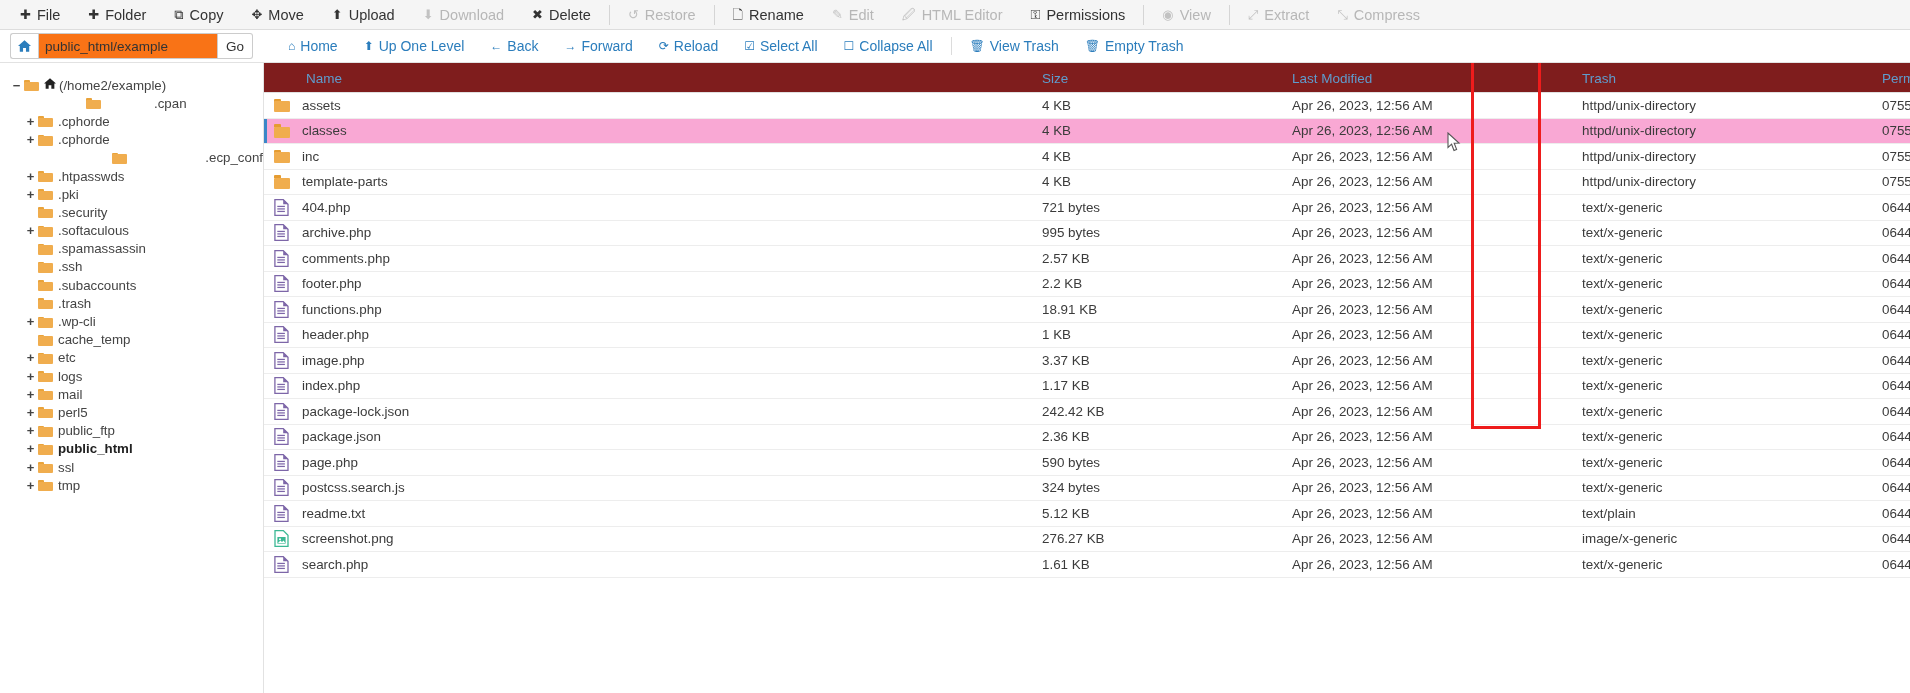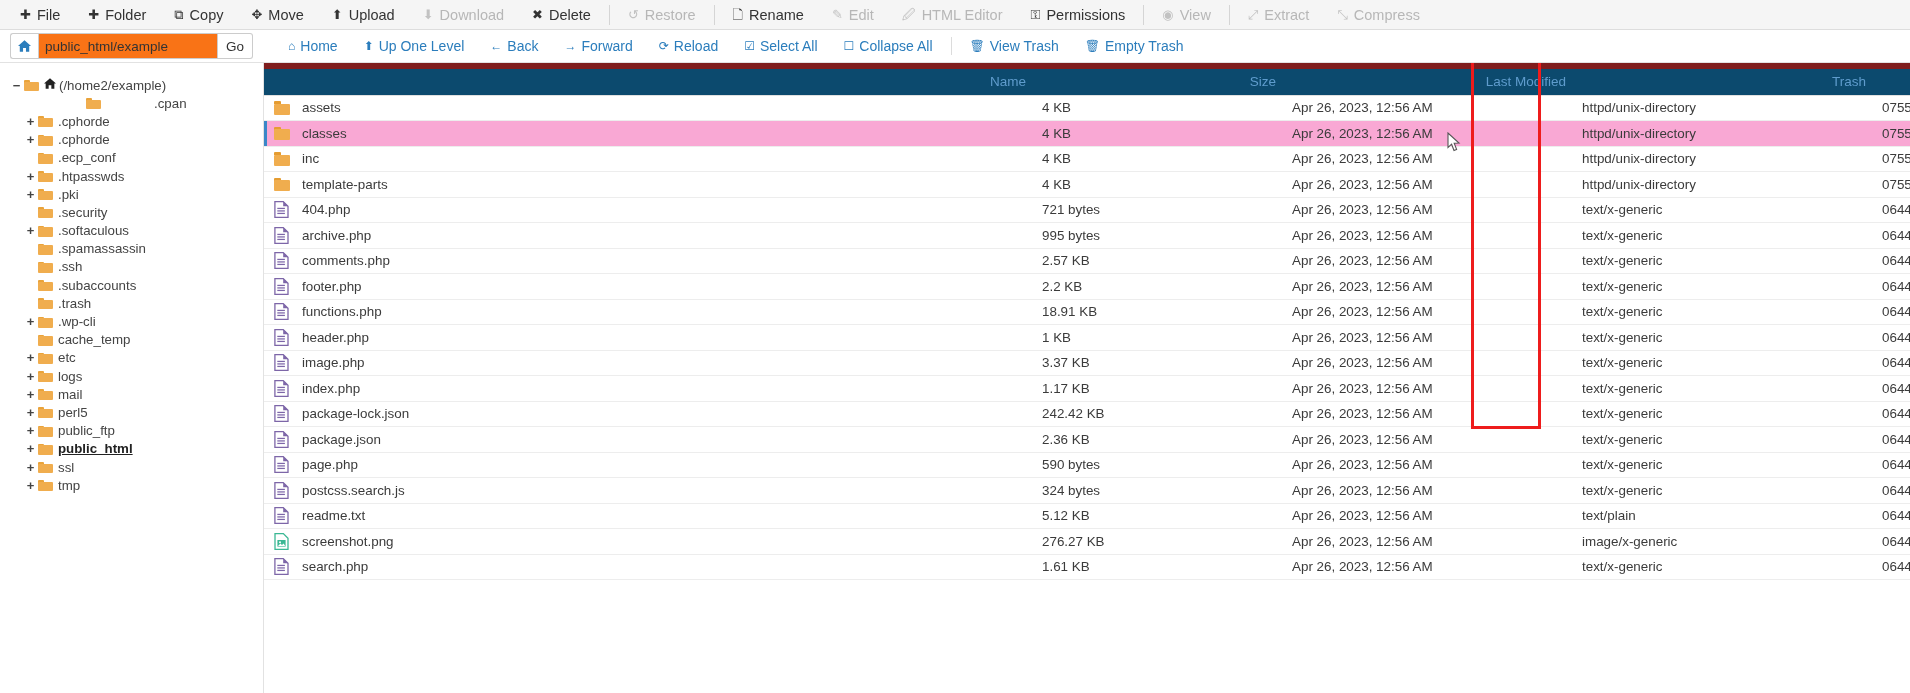--- a/index.html
+++ b/index.html
@@ -163,35 +163,35 @@
   }
   .folder-ico::after {
     content: "";
     position: absolute; left: 0; top: 2.5px;
     width: 15px; height: 9.5px;
     background: #f0ad4e;
     border-radius: 1px;
   }
   .folder-ico.open::after { background: #f0ad4e; }
   .home-ico { color: #222; font-size: 12px; margin-right: 3px; }
-  .tnode.bold .tlabel { font-weight: bold; color: #222; text-decoration: underline; }
+  .tnode.bold .tlabel { font-weight: bold; color: #222; }
 
   
   .main { flex: 1; position: relative; overflow: hidden; background:#fff; }
   table.files {
     width: 100%;
     border-collapse: collapse;
     table-layout: fixed;
   }
   table.files thead th {
-    background: #0c4a6e;
+    background: #7f1d1d;
     border-bottom: 1px solid #e0e0e0;
-    border-top: 6px solid #7f1d1d;
+    border-top: 1px solid #7f1d1d;
     height: 29px;
-    text-align: right;
+    text-align: left;
     font-weight: normal;
     font-size: 13.5px;
     color: #5f9ccd;
     padding: 0 8px;
     cursor: pointer;
   }
   table.files thead th.c-name { padding-left: 42px; }
   table.files tbody td {
     height: 25.5px;
     border-bottom: 1px solid #ededed;
@@ -385,21 +385,21 @@
           <div class="tnode" style="padding-left: 14px;">
             <span class="texp">+</span>
             <span class="folder-ico"></span>
             <span class="tlabel">.cphorde</span>
           </div>
           <div class="tnode" style="padding-left: 14px;">
             <span class="texp">+</span>
             <span class="folder-ico"></span>
             <span class="tlabel">.cphorde</span>
           </div>
-          <div class="tnode" style="padding-left: 14px;">
+          <div class="tnode" style="padding-left: 14px; justify-content: space-between;">
             <span class="texp"></span>
             <span class="folder-ico"></span>
             <span class="tlabel">.ecp_conf</span>
           </div>
           <div class="tnode" style="padding-left: 14px;">
             <span class="texp">+</span>
             <span class="folder-ico"></span>
             <span class="tlabel">.htpasswds</span>
           </div>
           <div class="tnode" style="padding-left: 14px;">

